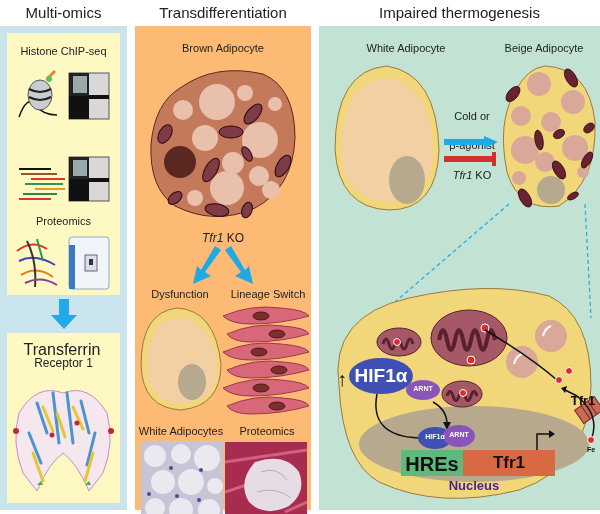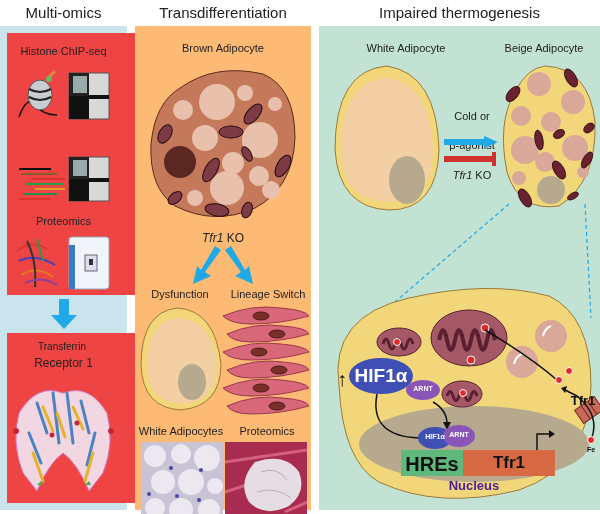--- a/index.html
+++ b/index.html
@@ -3,21 +3,21 @@
 <meta charset="utf-8">
 <style>
   html, body { margin: 0; padding: 0; background: #ffffff; }
   body { width: 600px; height: 514px; position: relative; overflow: hidden;
          font-family: "Liberation Sans", sans-serif; color: #222; }
   .panel-title { position: absolute; top: 4px; font-size: 15px; color: #222; text-align: center; }
   .panel { position: absolute; top: 26px; height: 484px; }
   #p1 { left: 0; width: 127px; background: #c9e4ec; }
   #p2 { left: 135px; width: 176px; background: #fdba74; }
   #p3 { left: 319px; width: 281px; background: #c2e2d4; }
-  .whitebox { position: absolute; background: #ef4444; padding-left: 35px; }
+  .whitebox { position: absolute; background: #fef9c3; }
   .lbl { position: absolute; font-size: 11px; color: #222; text-align: center; white-space: nowrap; }
   svg text { font-family: "Liberation Sans", sans-serif; }
 </style>
 </head>
 <body>
 
 <div class="panel-title" style="left:0;width:127px;">Multi-omics</div>
 <div class="panel-title" style="left:135px;width:176px;">Transdifferentiation</div>
 <div class="panel-title" style="left:319px;width:281px;">Impaired thermogenesis</div>
 
@@ -75,21 +75,21 @@
         <rect x="82" y="28" width="4" height="6" fill="#333"></rect>
       </g>
     </svg>
   </div>
 
   <svg width="30" height="30" style="position:absolute;left:49px;top:273px;">
     <path d="M10 0 H20 V16 H28 L15 30 L2 16 H10 Z" fill="#1fa9e6"></path>
   </svg>
 
   <div class="whitebox" style="left:7px;top:307px;width:113px;height:170px;">
-    <div class="lbl" style="left:0;width:110px;top:8px;font-size:10px;">Transferrin</div>
+    <div class="lbl" style="left:0;width:110px;top:8px;font-size:16px;">Transferrin</div>
     <div class="lbl" style="left:0;width:113px;top:23px;font-size:12px;">Receptor 1</div>
     <svg width="113" height="130" style="position:absolute;left:0;top:40px;">
       <g opacity="0.9">
         <path d="M12 40 Q30 10 56 20 Q82 10 100 40 Q108 70 96 100 L82 118 Q70 90 56 80 Q42 90 30 118 L16 100 Q4 70 12 40 Z" fill="#f3e6f3" stroke="#c77cc7" stroke-width="1"></path>
         <g stroke="#3a8ad0" stroke-width="3" stroke-linecap="round">
           <line x1="30" y1="30" x2="40" y2="60"></line>
             <line x1="46" y1="20" x2="52" y2="70"></line>
           <line x1="60" y1="20" x2="66" y2="70"></line>
             <line x1="74" y1="28" x2="82" y2="60"></line>
           <line x1="22" y1="60" x2="34" y2="90"></line>

